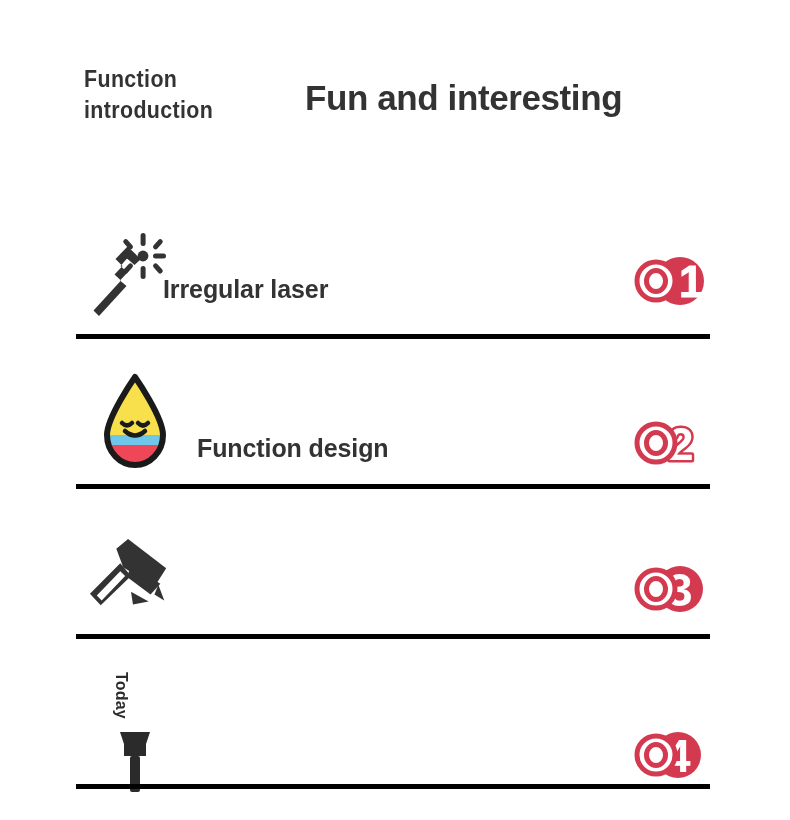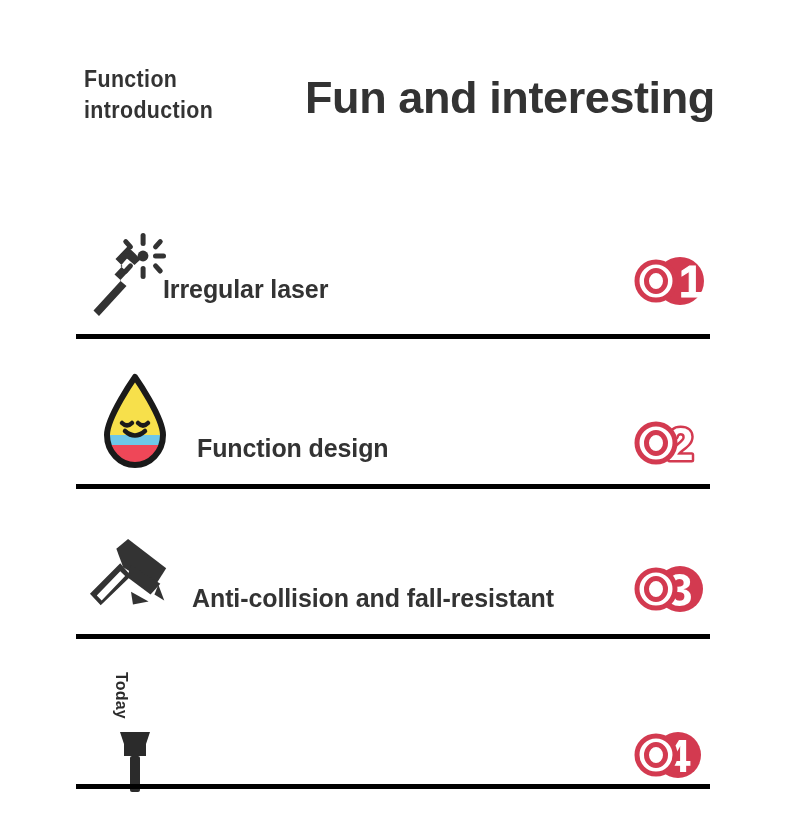--- a/index.html
+++ b/index.html
@@ -17,21 +17,21 @@
     position:absolute; left:84px; top:64px;
     width:215px;
     font-size:23px; font-weight:700; line-height:31px;
     color:#333333; letter-spacing:0.4px;
     font-stretch:condensed;
     transform:scaleX(0.93); transform-origin:left top;
   }
   .eyebrow span { display:block; white-space:nowrap; }
   .headline {
     position:absolute; left:305px; top:70px;
-    font-size:45px; font-weight:700; line-height:56px;
+    font-size:35px; font-weight:700; line-height:56px;
     color:#333333; letter-spacing:-0.4px; white-space:nowrap;
   }
 
   
   .features { position:absolute; left:0; top:222px; width:790px; }
   .feature-row { position:relative; width:790px; height:150px; }
   .row-inner { position:relative; width:790px; height:112px; }
   .divider {
     position:absolute; left:76px; top:112px;
     width:634px; height:5px; background:#000000;
@@ -174,21 +174,20 @@
               <path d="M44 30 L74 49 L64 60 L40 42 Z"></path>
 
               <path d="M33 28 L44 41 L13 71 L2 59 Z
                        M33 36 L9 61 L14 66 L38 41 Z" fill-rule="evenodd"></path>
 
               <path d="M44 57 L62 67 L46 70 Z"></path>
               <path d="M72 50 L78 66 L68 60 Z"></path>
             </g>
           </svg>
         </div>
-        <div class="feature-label">Anti-collision and fall-resistant</div>
         <div class="badge">
           <svg viewBox="0 0 78 50" aria-hidden="true">
             <circle cx="46" cy="25" r="23" fill="#D33A50"></circle>
             <text x="33" y="42" font-family="Liberation Sans, sans-serif" font-size="46" font-weight="700" fill="#ffffff">3</text>
             <ellipse cx="22" cy="25" rx="19" ry="19" fill="#ffffff" stroke="#D33A50" stroke-width="5"></ellipse>
             <ellipse cx="22" cy="25" rx="9.5" ry="10.5" fill="#ffffff" stroke="#D33A50" stroke-width="5"></ellipse>
           </svg>
         </div>
         <div class="divider"></div>
       </div>

